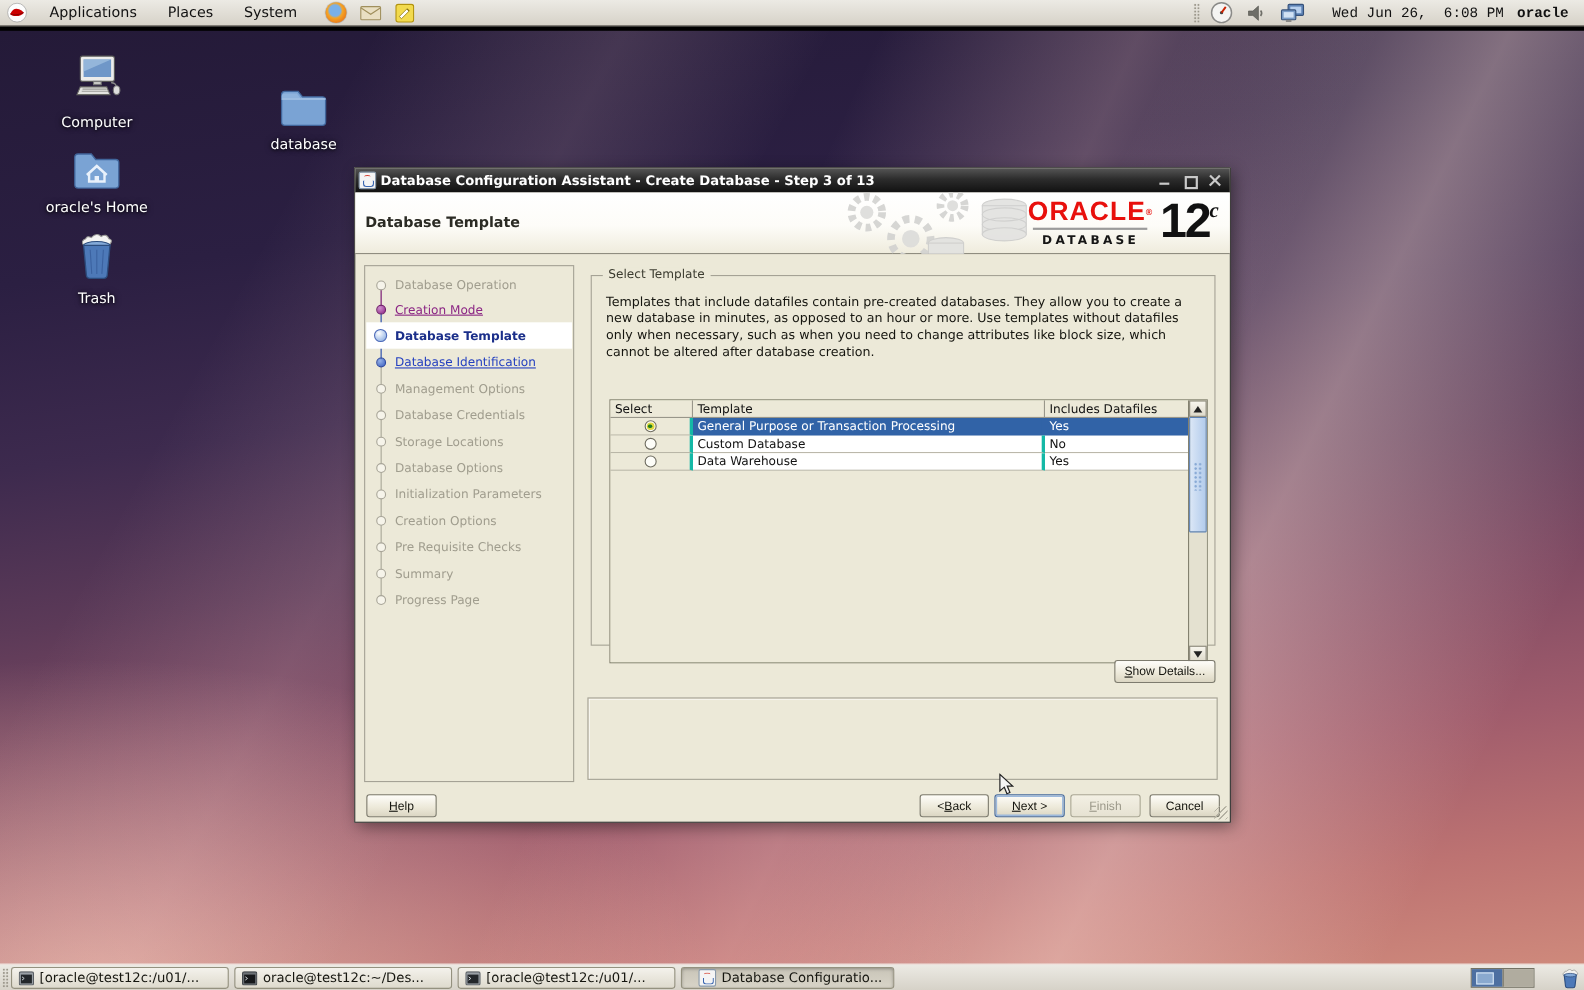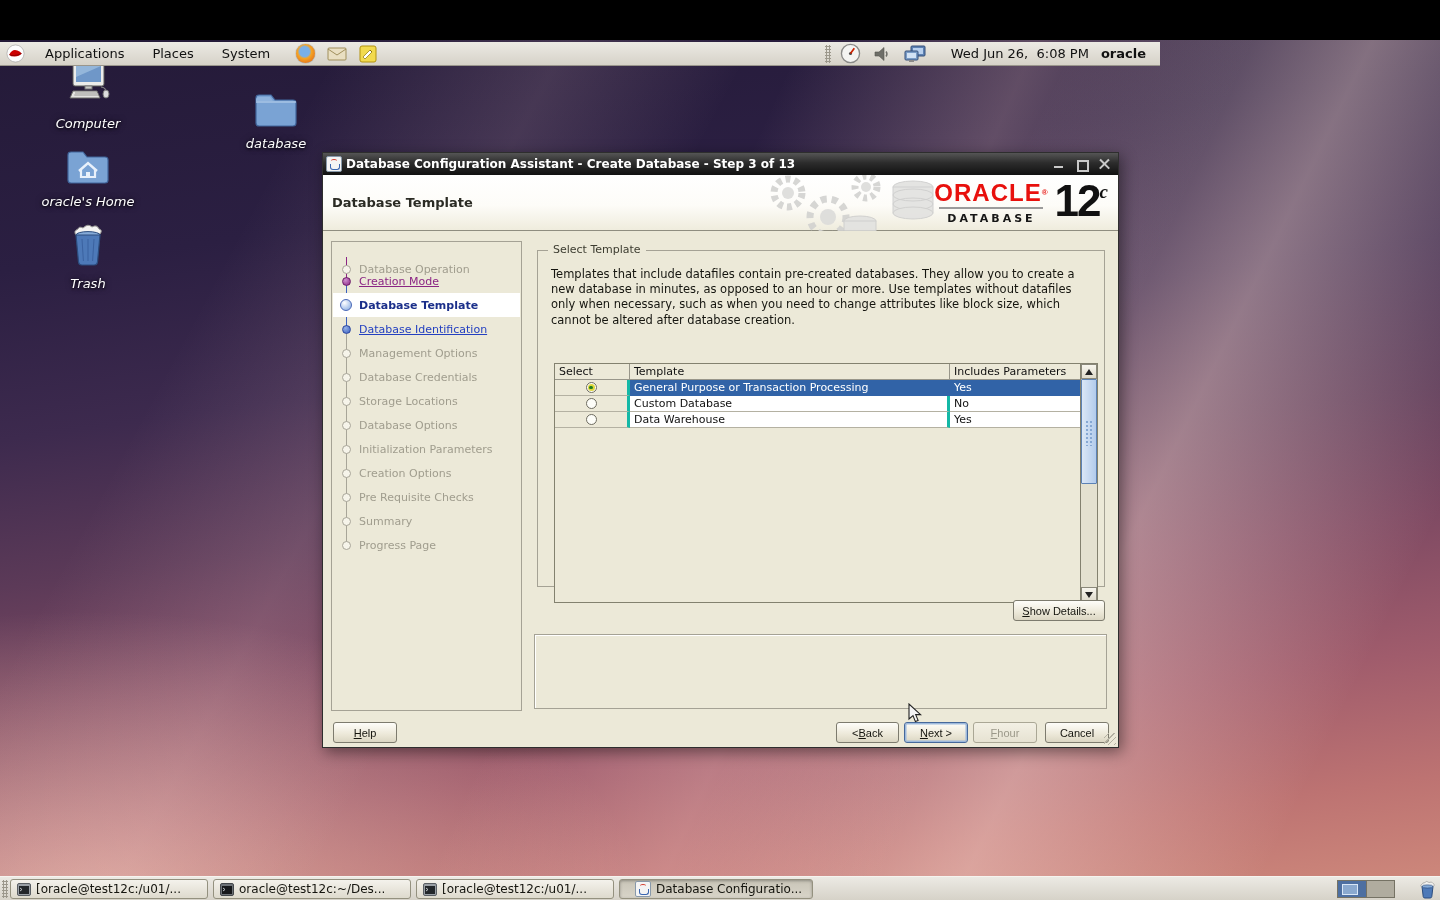--- a/index.html
+++ b/index.html
@@ -1,39 +1,39 @@
 <!DOCTYPE html>
 <html><head>
 <meta charset="utf-8">
 <style>
   * { margin:0; padding:0; box-sizing:border-box; }
   html,body { width:1440px; height:900px; overflow:hidden; background:#000;
     font-family:"DejaVu Sans","Liberation Sans",sans-serif; }
 
   
-  .top-panel { position:absolute; left:0; top:0; width:1160px; height:24px;
+  .top-panel { position:absolute; left:0; top:0; width:1440px; height:24px;
     background:linear-gradient(#eceae4,#d6d2c8); border-bottom:1px solid #9a968c;
-    display:flex; align-items:center; z-index:30;margin-top:42px; }
+    display:flex; align-items:center; z-index:30; }
   .menu-label { font-size:13px; color:#111; margin:0 14px; }
   .panel-ico { margin:0 6px; display:inline-flex; align-items:center; }
   .grip { width:6px; height:18px; margin:0 3px;
     background-image:radial-gradient(circle,#9c988c 1px,transparent 1.2px);
     background-size:3px 3px; }
-  .tp-right { margin-left:auto; display:flex; align-items:center; }
+  .tp-right { margin-left:auto; display:flex; align-items:center;font-family:Liberation Mono, monospace; }
   .clock { font-size:13px; color:#111; margin:0 12px 0 18px; white-space:pre; }
   .user { font-size:13px; font-weight:bold; color:#111; margin-right:14px; }
 
   
-  .desktop { position:absolute; left:0; top:40px; width:1440px; height:852px;
+  .desktop { position:absolute; left:0; top:28px; width:1440px; height:852px;
     background:
       linear-gradient(118deg, rgba(255,235,230,0) 18%, rgba(255,215,215,0.14) 30%, rgba(255,235,230,0) 40%),
       linear-gradient(114deg, rgba(255,230,225,0) 44%, rgba(255,210,205,0.26) 57%, rgba(255,230,225,0) 69%),
       linear-gradient(116deg, rgba(255,240,235,0) 58%, rgba(255,225,215,0.42) 74%, rgba(255,240,235,0) 90%),
       radial-gradient(ellipse 900px 480px at 6% 102%, rgba(250,208,186,0.6), rgba(250,208,186,0) 62%),
-      linear-gradient(172deg, #241a38 0%, #2b1f42 22%, #3d2a4e 38%, #5c3a58 52%, #7f4a63 64%, #a05c6c 77%, #bd7372 89%, #cf8a7c 100%); font-style: italic; }
+      linear-gradient(172deg, #241a38 0%, #2b1f42 22%, #3d2a4e 38%, #5c3a58 52%, #7f4a63 64%, #a05c6c 77%, #bd7372 89%, #cf8a7c 100%); }
   .dicon { position:absolute; width:120px; text-align:center; }
   .dicon .dlabel { margin-top:2px; font-size:13px; color:#fff;
     text-shadow:0 1px 3px rgba(0,0,0,.9), 0 0 6px rgba(0,0,0,.5); }
 
   
   .dialog { position:absolute; left:322px; top:152px; width:797px; height:596px;
     background:#ece9d8; border:1px solid #2e2e2e; box-shadow:3px 4px 14px rgba(0,0,0,.45); z-index:10; }
   .titlebar { position:absolute; left:0; top:0; right:0; height:22px;
     background:linear-gradient(#555 0%, #2c2c2c 45%, #111 100%);
     display:flex; align-items:center; }
@@ -307,21 +307,21 @@
       <span class="brand-ver">12</span>
       <span class="brand-ed">c</span>
     </div>
   </div>
 
   <div class="steps-panel">
     <div class="conn" style="left:14px; top:15px; height:288px;"></div>
     <div class="conn" style="left:14px; top:15px; height:24px; background:#8b2584;"></div>
     <div class="conn" style="left:14px; top:39px; height:48px; background:#3a5fc0;"></div>
 
-    <div class="step s-pending" style="top:15px;">
+    <div class="step s-pending" style="top:5px;">
         <span class="dot"></span>
         <span class="slabel">Database Operation</span>
       </div>
     <div class="step s-visited" style="top:27px;">
         <span class="dot"></span>
         <span class="slabel">Creation Mode</span>
       </div>
     <div class="step s-current" style="top:51px;">
         <span class="dot"></span>
         <span class="slabel">Database Template</span>
@@ -370,21 +370,21 @@
 
   <div class="groupbox">
     <span class="legend">Select Template</span>
     <div class="gdesc">Templates that include datafiles contain pre-created databases. They allow you to create a new database in minutes, as opposed to an hour or more. Use templates without datafiles only when necessary, such as when you need to change attributes like block size, which cannot be altered after database creation.</div>
 
     <div class="tablewrap">
       <div class="tcols">
         <div class="trow">
           <div class="th c-sel">Select</div>
           <div class="th c-tpl">Template</div>
-          <div class="th c-inc">Includes Parameters</div>
+          <div class="th c-inc">Includes Datafiles</div>
         </div>
         <div class="trow sel">
           <div class="td c-sel">
               <span class="radio on"></span>
             </div>
           <div class="td c-tpl">General Purpose or Transaction Processing</div>
           <div class="td c-inc">Yes</div>
         </div>
         <div class="trow">
           <div class="td c-sel">
@@ -433,21 +433,21 @@
       <span>ack</span>
   </button>
   <button class="btn b-next focused">
     <span></span>
       <span class="mn">N</span>
       <span>ext &gt;</span>
   </button>
   <button class="btn b-finish disabled">
     <span></span>
       <span class="mn">F</span>
-      <span>hour</span>
+      <span>inish</span>
   </button>
   <button class="btn b-cancel">
     <span>Cancel</span>
   </button>
 
   <div class="resize-grip"></div>
 </div>
 
 <svg class="cursor" width="14" height="21" viewBox="0 0 14 21">
   <path d="M1,1 L1,16 L5,12.6 L7.4,18.6 L10.1,17.4 L7.7,11.6 L12.6,11.6 Z" fill="#f4f4f4" stroke="#222" stroke-width="1.1"></path>

